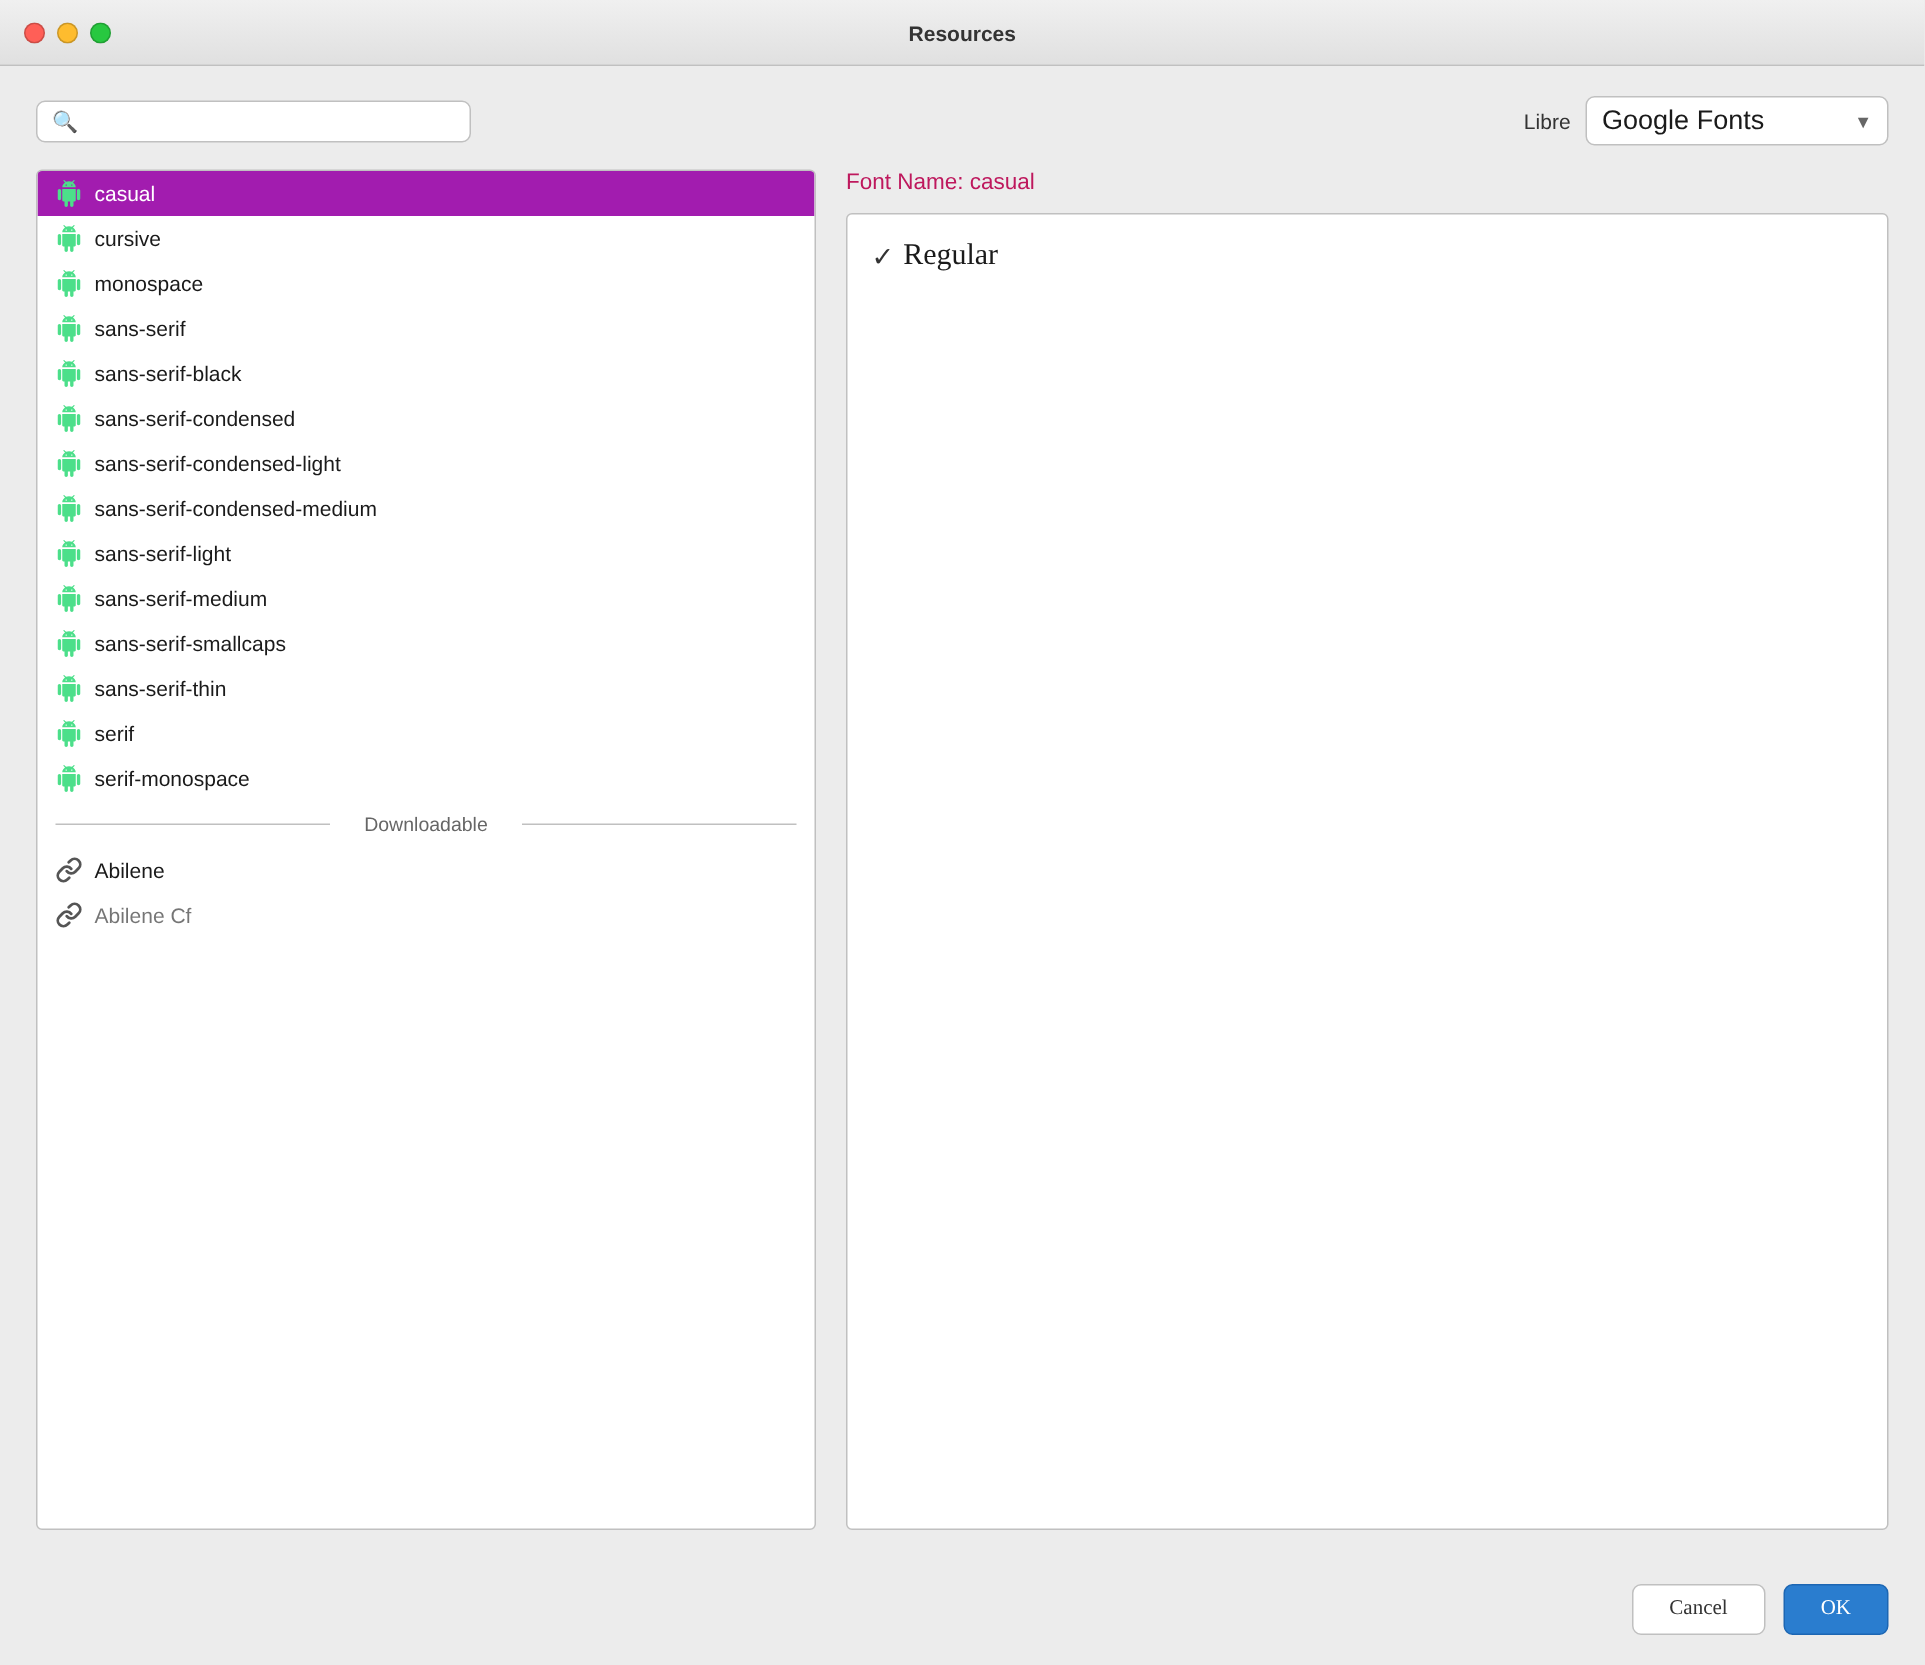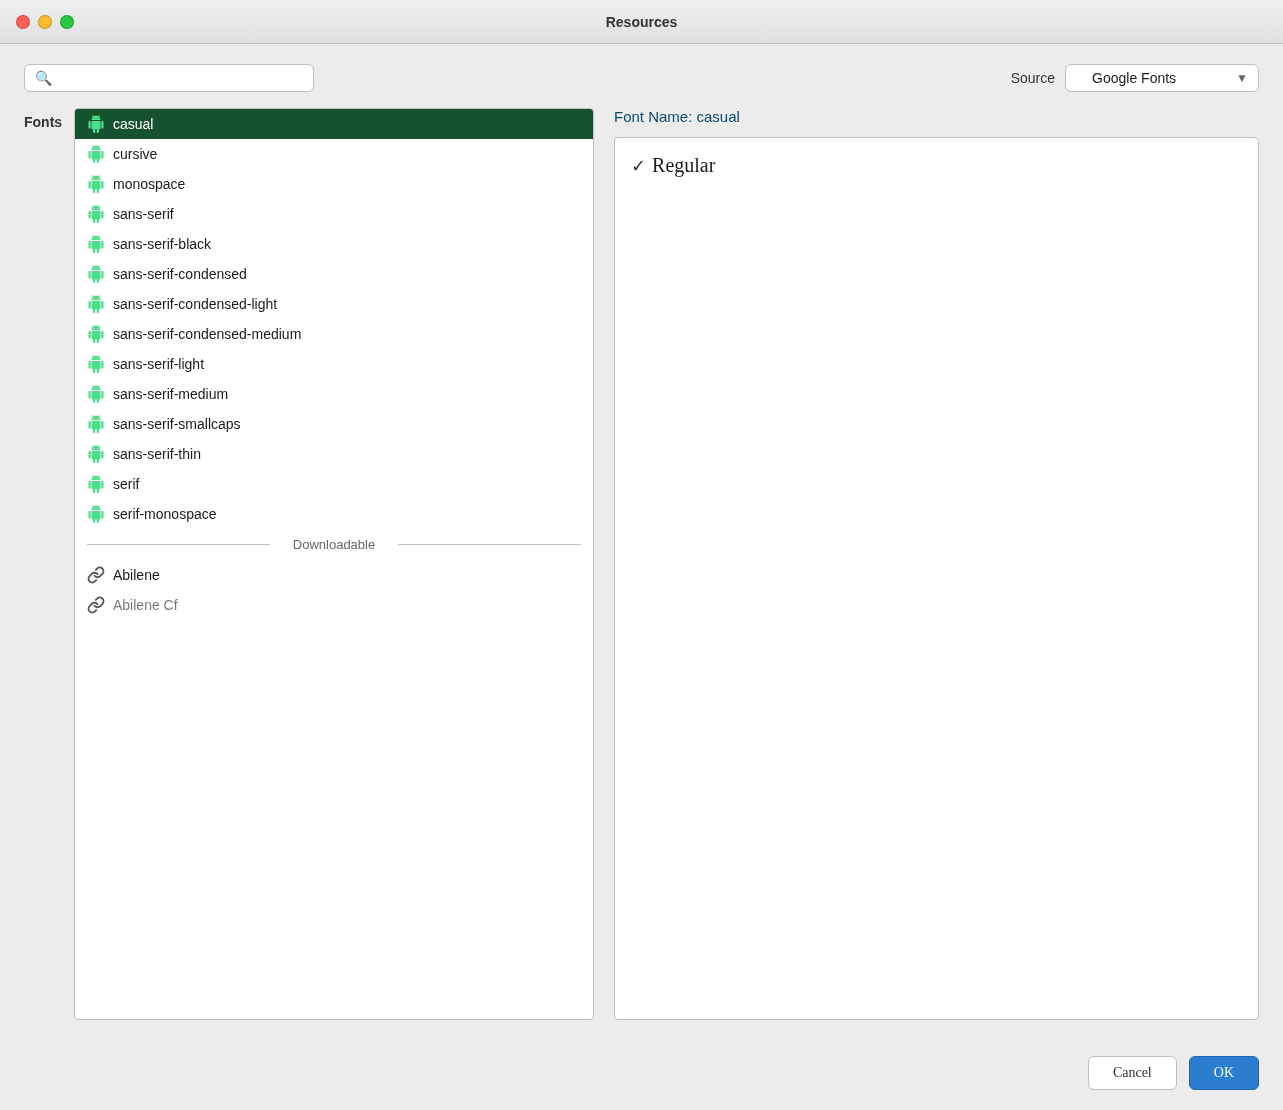--- a/index.html
+++ b/index.html
@@ -107,22 +107,21 @@
       background: white;
       border: 1px solid #c0c0c0;
       border-radius: 6px;
       padding: 5px 10px;
       gap: 60px;
       cursor: pointer;
       min-width: 180px;
     }
 
     .source-select-text {
-      font-size: 14px;
-      margin-left: 16px;
+      font-size: 18px;
     }
 
     .chevron {
       font-size: 12px;
       color: #666;
     }
 
     .body-area {
       display: flex;
       gap: 0;
@@ -176,21 +175,21 @@
     .font-item {
       display: flex;
       align-items: center;
       padding: 6px 12px;
       gap: 8px;
       cursor: pointer;
       font-size: 14px;
     }
 
     .font-item.selected {
-      background: #14532d;
+      background: #a21caf;
       color: white;
     }
 
     .android-icon {
       display: inline-flex;
       align-items: center;
       justify-content: center;
       font-size: 14px;
       flex-shrink: 0;
     }
@@ -222,21 +221,21 @@
       flex: 1;
       padding: 0 0 0 20px;
       display: flex;
       flex-direction: column;
       gap: 12px;
     }
 
     .font-name-label {
       font-size: 15px;
       font-weight: 500;
-      color: #0c4a6e;
+      color: #be185d;
     }
 
     .preview-label {
       font-size: 14px;
       color: #333;
       font-weight: 400;
     }
 
     .preview-box {
       background: white;
@@ -317,31 +316,30 @@
   <span class="title-text">Resources</span>
 </div>
 
 <div class="main-content">
   <div class="top-bar">
     <div class="search-box">
       <span class="search-icon-svg">🔍</span>
       <input type="text" placeholder="" style="">
     </div>
     <div class="source-section">
-      <span class="source-label">Source</span>
+      <span class="source-label">Libre</span>
       <div class="source-select">
         <span class="source-select-text">Google Fonts</span>
         <span class="chevron">▼</span>
       </div>
     </div>
   </div>
 
   <div class="body-area">
     <div class="left-panel">
-      <span class="fonts-label">Fonts</span>
       <div class="font-list-container">
         <div class="font-list">
 
           <div class="font-item selected">
             <span class="android-icon">
               <svg class="android-robot" viewBox="0 0 24 24" fill="#4cdf8a">
                 <path d="M6 18c0 .55.45 1 1 1h1v3.5c0 .83.67 1.5 1.5 1.5s1.5-.67 1.5-1.5V19h2v3.5c0 .83.67 1.5 1.5 1.5s1.5-.67 1.5-1.5V19h1c.55 0 1-.45 1-1V8H6v10zM3.5 8C2.67 8 2 8.67 2 9.5v7c0 .83.67 1.5 1.5 1.5S5 17.33 5 16.5v-7C5 8.67 4.33 8 3.5 8zm17 0c-.83 0-1.5.67-1.5 1.5v7c0 .83.67 1.5 1.5 1.5s1.5-.67 1.5-1.5v-7c0-.83-.67-1.5-1.5-1.5zm-4.97-5.84l1.3-1.3c.2-.2.2-.51 0-.71-.2-.2-.51-.2-.71 0l-1.48 1.48C13.85 1.23 12.95 1 12 1c-.96 0-1.86.23-2.66.63L7.88.15c-.2-.2-.51-.2-.71 0-.2.2-.2.51 0 .71l1.3 1.3C7.14 3.07 6 4.62 6 6.5h12c0-1.88-1.14-3.43-2.47-4.34zM10 5H9V4h1v1zm5 0h-1V4h1v1z"></path>
               </svg>
             </span>
             <span>casual</span>

